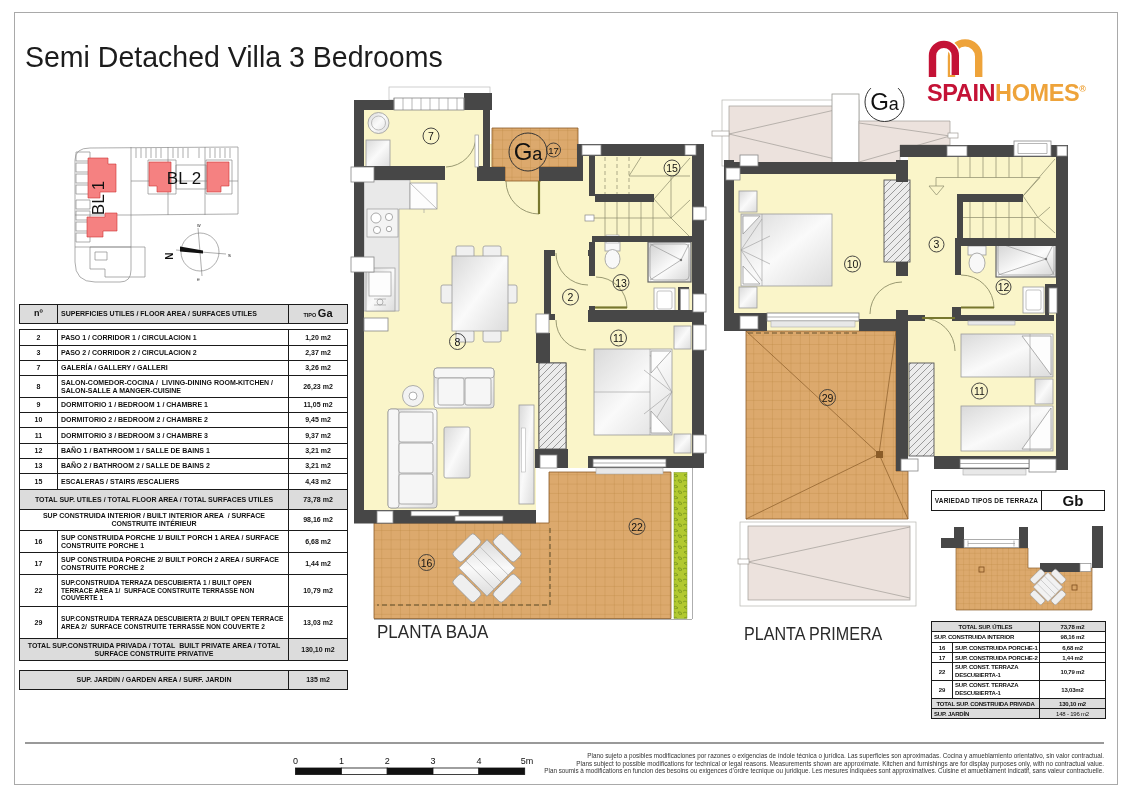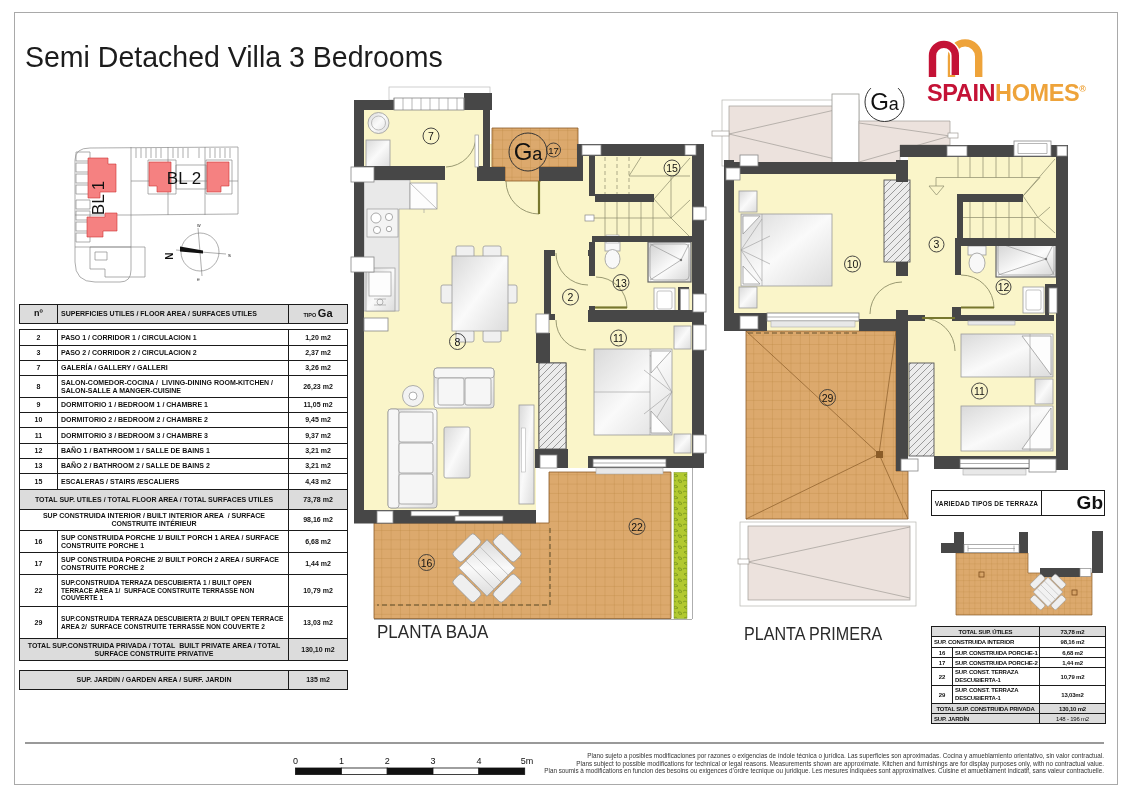--- a/index.html
+++ b/index.html
@@ -652,21 +652,21 @@
 </svg>
 
 <div class="abs" id="pprimera-label">PLANTA PRIMERA</div>
 
 <div class="abs" id="gbpanel" style="left:931px;top:490px;width:176px;font-weight:bold;color:#111;">
 
 <table style="border-collapse:collapse;width:174px;table-layout:fixed">
 <tbody>
         <tr style="height:16px">
 <td style="border:1px solid #1a1a1a;width:107px;text-align:center;font-size:6.5px;white-space:nowrap;letter-spacing:0.2px">VARIEDAD TIPOS DE TERRAZA</td>
-<td style="border:1px solid #1a1a1a;text-align:right;font-size:19px;">Gb</td>
+<td style="border:1px solid #1a1a1a;text-align:center;font-size:15px;">Gb</td>
 </tr>
       </tbody>
     </table>
 
 <svg width="176" height="110" viewBox="931 507 176 110" style="display:block">
 
 <path d="M956,544 H1028 V564 H1092 V606 H956 Z" fill="url(#tiles2)" stroke="#8a5c28" stroke-width="0.7"></path>
 
 <g fill="#474747">
 <rect x="941" y="534" width="23" height="10"></rect>

